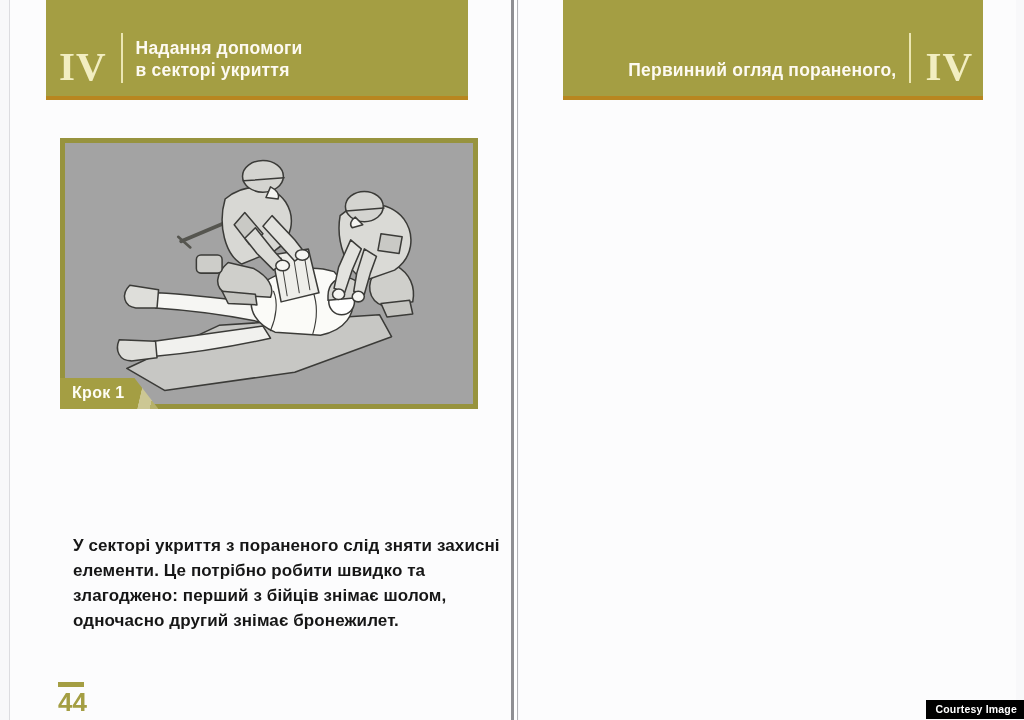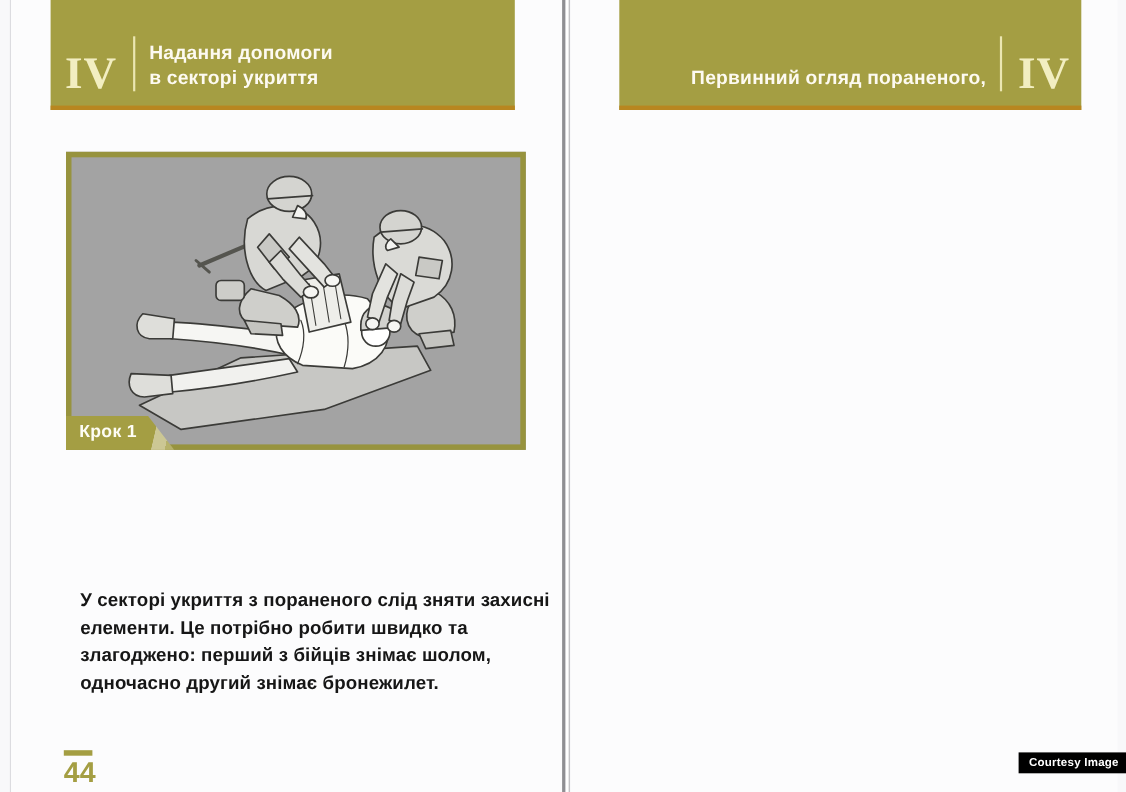--- a/index.html
+++ b/index.html
@@ -69,21 +69,21 @@
   .pageno-block.left  { left:48px; text-align:left; }
   .pageno-rule {
     width:26px; height:5px; background:#a49e43; margin-bottom:2px;
   }
   .pageno {
     font-size:26px; font-weight:700; color:#a49e43; line-height:26px;
   }
 
   
   .watermark {
-    position:absolute; right:0; bottom:17px; background:#000;
+    position:absolute; right:0; bottom:1px; background:#000;
     color:#fff; font-size:10.5px; font-weight:700; letter-spacing:.2px;
     padding:3px 7px 4px 9px;
   }
 </style>
 </head>
 <body>
 
 <div class="canvas">
 
   <section class="page page-left">

